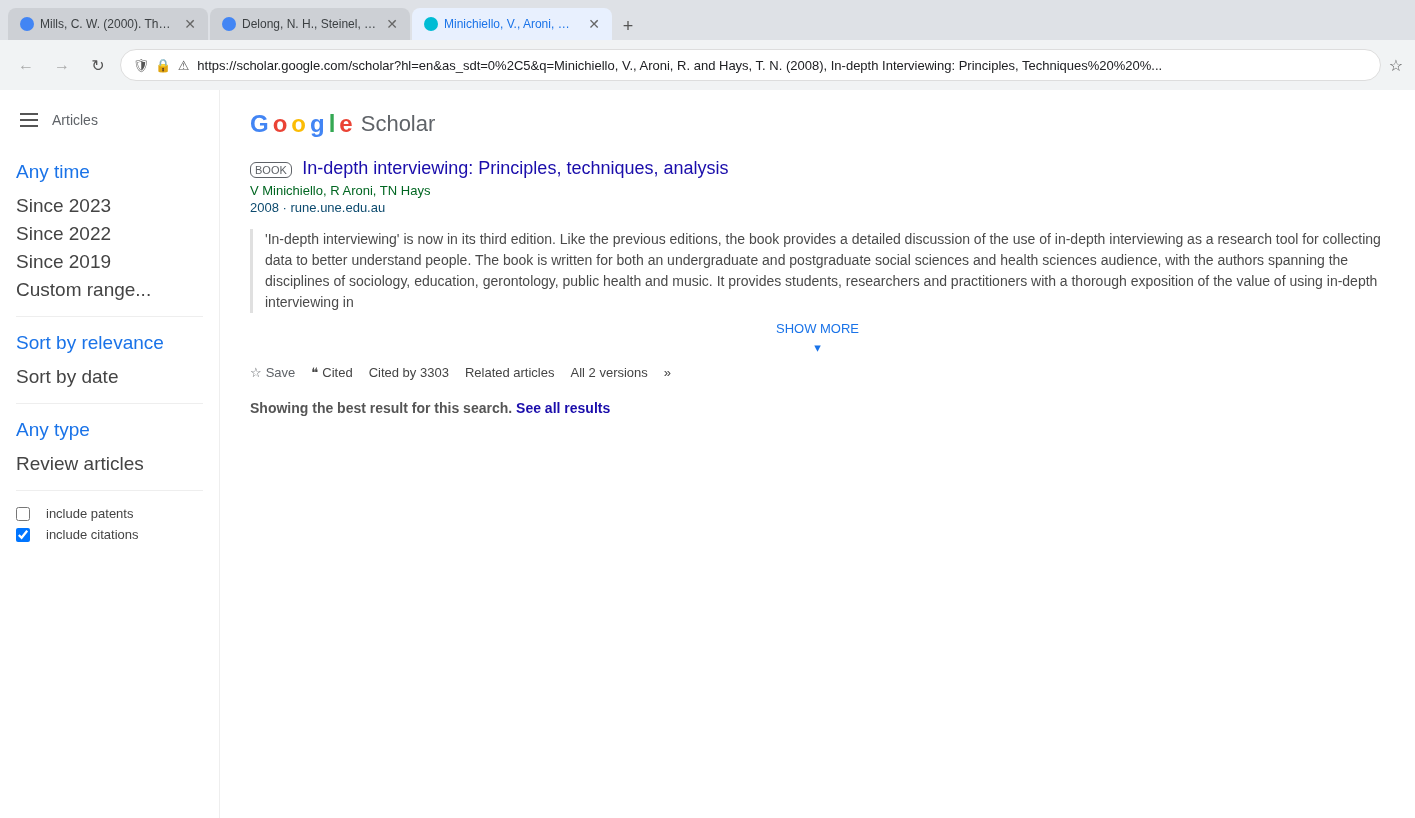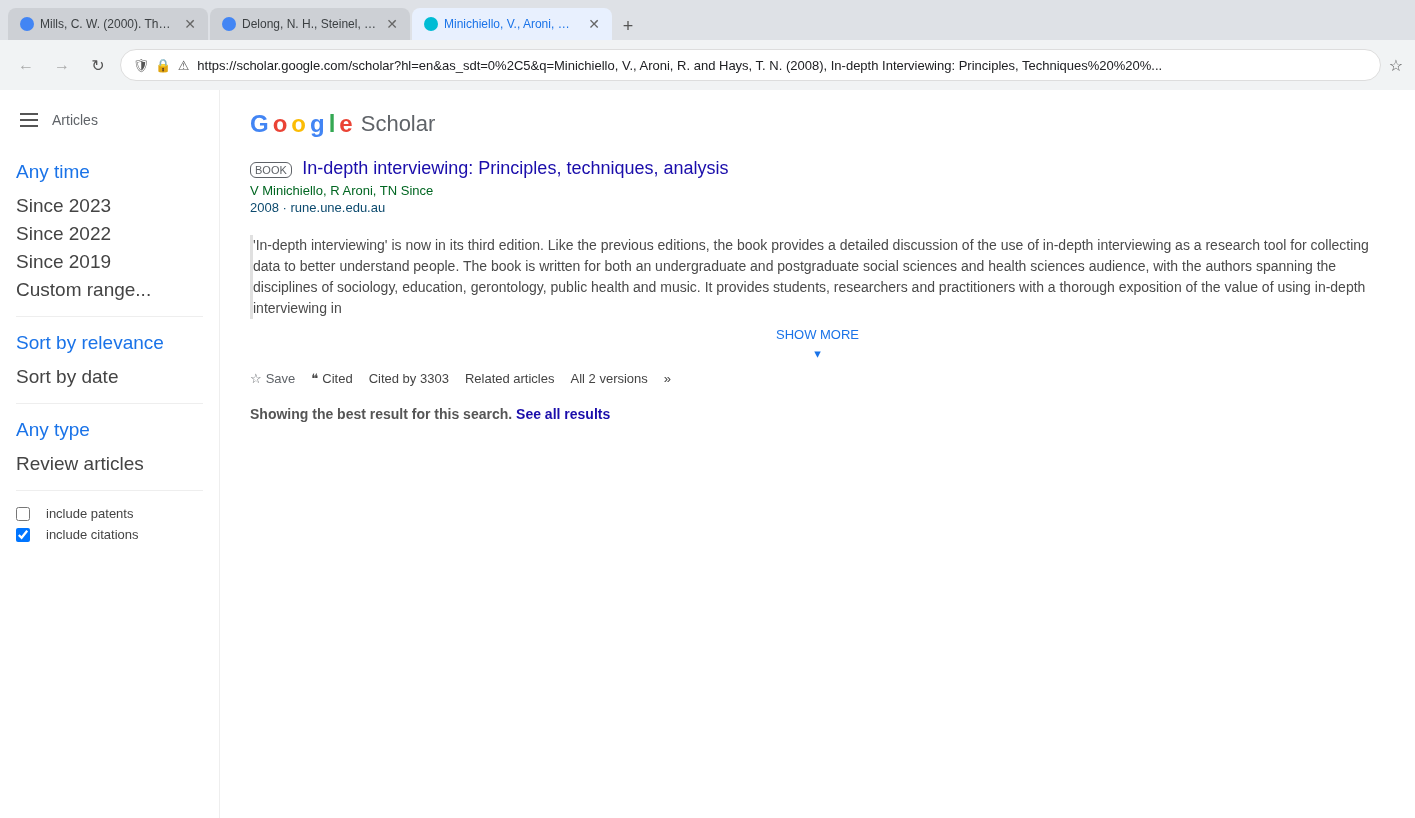--- a/index.html
+++ b/index.html
@@ -244,22 +244,22 @@
       color: #006621;
       text-decoration: none;
     }
     .result-meta {
       font-size: 13px;
       color: #0c4a6e;
       margin-top: 2px;
     }
     .result-snippet {
       border-left: 3px solid #e0e0e0;
-      padding-left: 0;
-      margin-top: 20px;
+      padding-left: 12px;
+      margin-top: 14px;
       font-size: 14px;
       color: #4a4a4a;
       line-height: 1.5;
     }
     .show-more {
       font-size: 13px;
       color: #1a73e8;
       cursor: pointer;
       margin-top: 8px;
       display: flex;
@@ -426,21 +426,21 @@
     </div>
 
     <div class="result-item">
       <div>
         <span class="result-type-badge">BOOK</span>
         <a class="result-title" href="#">In-depth interviewing: Principles, techniques, analysis</a>
       </div>
       <div class="result-authors">
         <a href="#">V Minichiello</a>,
         <a href="#">R Aroni</a>,
-        <a href="#">TN Since</a>
+        <a href="#">TN Hays</a>
       </div>
       <div class="result-meta">
         <span>2008</span>
         <span> · </span>
         <span>rune.une.edu.au</span>
       </div>
       <div class="result-snippet">
         <span>'In-depth interviewing' is now in its third edition. Like the previous editions, the book provides a detailed discussion of the use of in-depth interviewing as a research tool for collecting data to better understand people. The book is written for both an undergraduate and postgraduate social sciences and health sciences audience, with the authors spanning the disciplines of sociology, education, gerontology, public health and music. It provides students, researchers and practitioners with a thorough exposition of the value of using in-depth interviewing in</span>
       </div>
       <div class="show-more">

